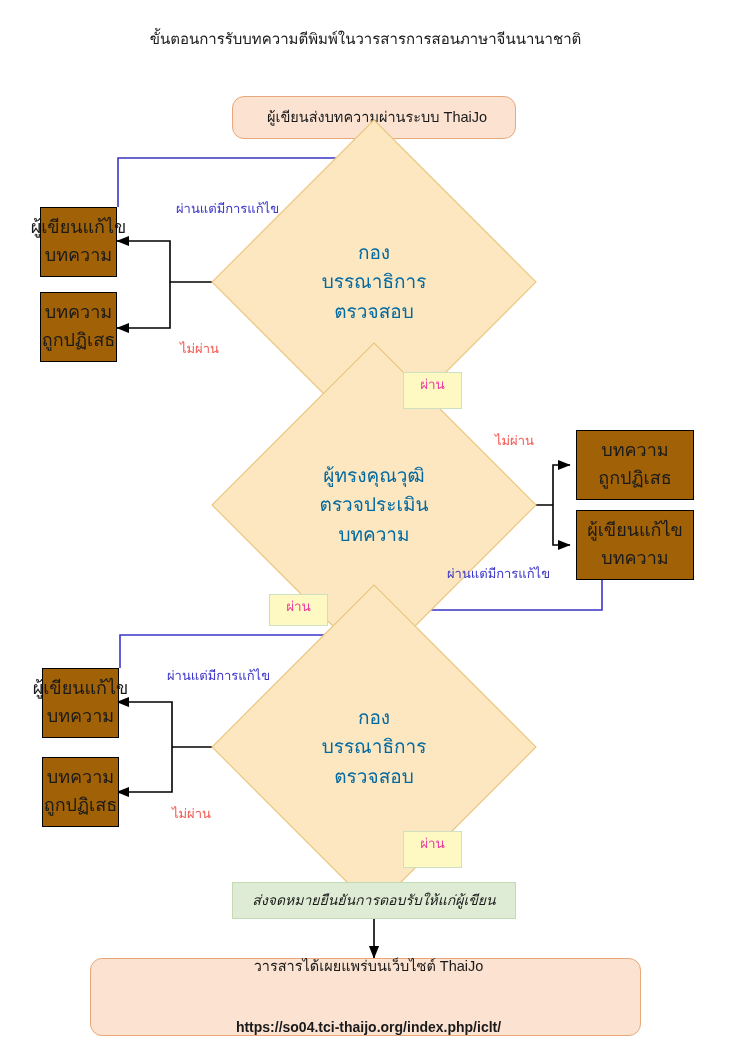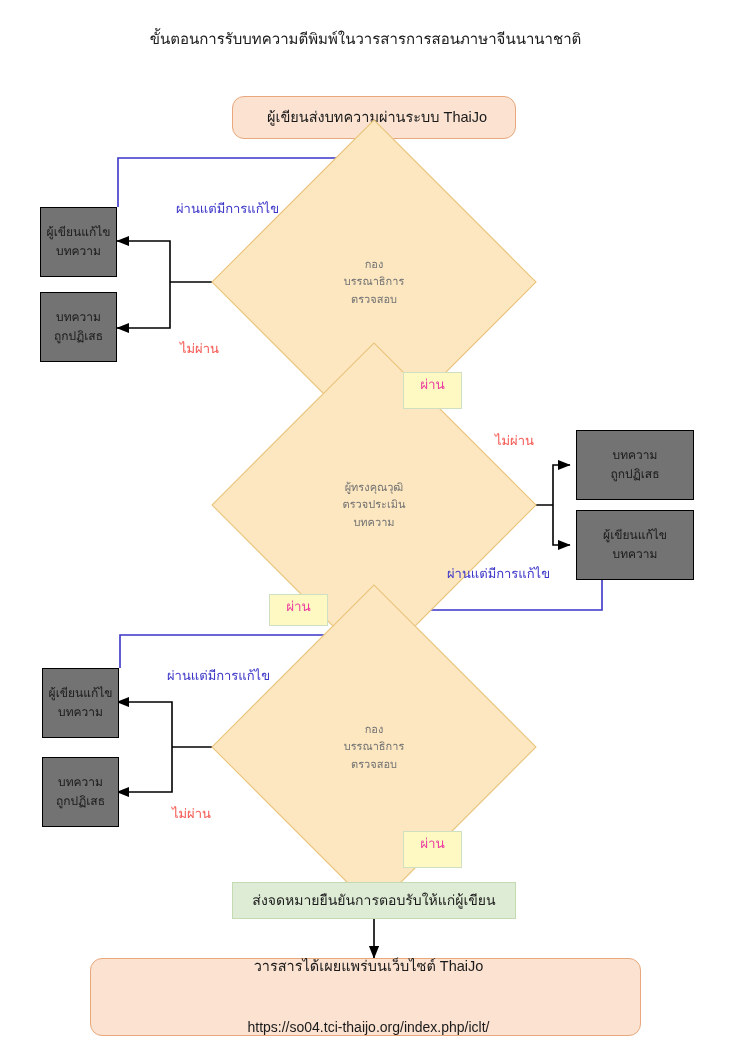--- a/index.html
+++ b/index.html
@@ -47,23 +47,23 @@
   .terminator {
     background: #fbe2d1;
     border: 1px solid #e8a87c;
     border-radius: 12px;
     font-size: 14.5px;
     padding-left: 6px;
   }
 
   
   .rect-box {
-    background: #737373;
+    background: #a16207;
     border: 1.6px solid #000000;
-    font-size: 12px;
+    font-size: 18px;
   }
 
   
   .diamond {
     width: 230px;
     height: 230px;
     background: transparent;
   }
   .diamond .dia-shape {
     position: absolute;
@@ -71,23 +71,23 @@
     width: 230px;
     height: 230px;
     background: #fce7c0;
     border: 1px solid #e8c278;
     transform: rotate(45deg);
     box-sizing: border-box;
   }
   .diamond .dia-text {
     position: relative;
     z-index: 2;
-    font-size: 11px;
+    font-size: 19px;
     line-height: 1.9;
-    color: #737373;
+    color: #0369a1;
   }
 
   
   .green-box {
     background: #dfecd5;
     border: 1px solid #c3dab2;
     font-size: 14px;
   }
 
   
@@ -115,21 +115,21 @@
   
   #page-title {
     position: absolute;
     left: 0;
     top: 27px;
     width: 731px;
     text-align: center;
     font-size: 15px;
     color: #1a1a1a;
   }
-  .url-line { font-size: 14px; }
+  .url-line { font-size: 14px; font-weight: bold; }
 </style>
 </head>
 <body>
 
 <div id="chart-root">
 
   <div id="page-title">ขั้นตอนการรับบทความตีพิมพ์ในวารสารการสอนภาษาจีนนานาชาติ</div>
 
   <svg class="svg-layer" viewBox="0 0 731 1059" xmlns="http://www.w3.org/2000/svg">
     <defs>
@@ -231,21 +231,21 @@
   <div class="node rect-box" style="left:42px; top:668px; width:77px; height:70px;">
     <span class="line">ผู้เขียนแก้ไข</span>
     <span class="line">บทความ</span>
   </div>
 
   <div class="node rect-box" style="left:42px; top:757px; width:77px; height:70px;">
     <span class="line">บทความ</span>
     <span class="line">ถูกปฏิเสธ</span>
   </div>
 
-  <div class="node green-box" style="left:232px; top:882px; width:284px; height:37px;">
+  <div class="node green-box" style="left:232px; top:882px; width:284px; height:37px;font-style:italic;">
     <span class="line">ส่งจดหมายยืนยันการตอบรับให้แก่ผู้เขียน</span>
   </div>
 
   <div class="node terminator" style="left:90px; top:958px; width:551px; height:78px;gap:40px;">
     <span class="line">วารสารได้เผยแพร่บนเว็บไซต์ ThaiJo</span>
     <span class="line url-line">https://so04.tci-thaijo.org/index.php/iclt/</span>
   </div>
 
   <div class="chip" style="left:403px; top:372px; width:59px; height:37px;">
     <span>ผ่าน</span>

